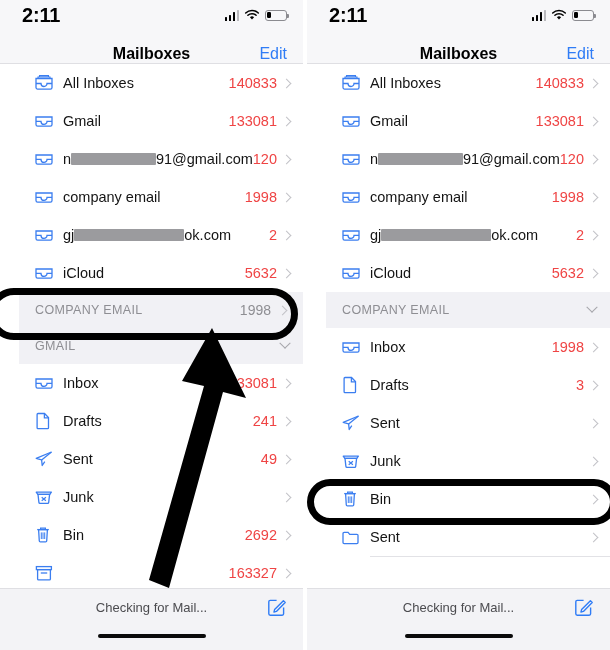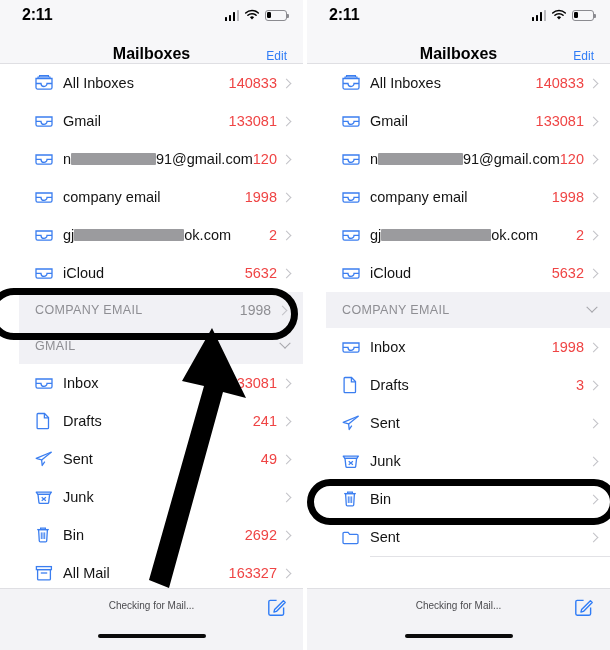--- a/index.html
+++ b/index.html
@@ -27,21 +27,21 @@
   
   .statusbar {
     height: 30px;
     background: #f7f7f9;
     display: flex;
     align-items: center;
     justify-content: space-between;
     padding: 0 16px 0 22px;
   }
   .status-time {
-    font-size: 16px;
+    font-size: 20px;
     font-weight: bold;
     color: #000;
     letter-spacing: -0.2px;
   }
   .status-icons { display: flex; align-items: center; gap: 5px; }
   .sig { display: flex; align-items: flex-end; gap: 1.5px; height: 11px; }
   .sig i { display: block; width: 2.5px; background: #000; border-radius: .5px; }
   .sig i:nth-child(1){ height: 4px; }
   .sig i:nth-child(2){ height: 6px; }
   .sig i:nth-child(3){ height: 8.5px; }
@@ -66,21 +66,21 @@
     background: #f7f7f9;
     display: flex;
     align-items: flex-end;
     justify-content: center;
     position: relative;
     border-bottom: .5px solid #dfdfe3;
   }
   .nav-title { font-size: 16px; font-weight: bold; color: #000; }
   .nav-edit {
     position: absolute; right: 16px;
-    font-size: 12px; color: #2f7cf6;
+    font-size: 16px; color: #2f7cf6;
   }
 
   
   .list { background: #fff; margin-left: 19px; }
   .row {
     height: 38px;
     display: flex;
     align-items: center;
     padding-left: 14px;
     padding-right: 10px;
@@ -146,21 +146,21 @@
 
   
   .toolbar {
     position: absolute; left: 0; right: 0; bottom: 0;
     height: 62px;
     background: #f3f3f6;
     border-top: .5px solid #dfdfe3;
     display: flex; align-items: flex-start; justify-content: center;
     padding-top: 11px;
   }
-  .toolbar-status { font-size: 10px; color: #4b4b4f; }
+  .toolbar-status { font-size: 13px; color: #4b4b4f; }
   .compose {
     position: absolute; right: 16px; top: 8px;
     width: 21px; height: 21px;
   }
   .homebar {
     position: absolute; bottom: 12px; left: 50%;
     transform: translateX(-50%);
     width: 108px; height: 4.5px; border-radius: 3px;
     background: #0a0a0a;
   }
@@ -369,21 +369,20 @@
       </div>
 
       <div class="row">
         <span class="ico">
           <svg class="glyph" width="22" height="20" viewBox="0 0 22 20">
             <rect x="3.4" y="3.6" width="15" height="3" fill="none" stroke="#3b7ef0" stroke-width="1.3"></rect>
             <path d="M4.6 6.6h12.8v9.3a1 1 0 0 1-1 1H5.6a1 1 0 0 1-1-1z" fill="none" stroke="#3b7ef0" stroke-width="1.3"></path>
             <path d="M7.8 10h6.4" stroke="#3b7ef0" stroke-width="1.3"></path>
           </svg>
         </span>
-        <span class="label">All Mail</span>
         <span class="count">163327</span>
         <span class="chev"></span>
       </div>
     </div>
 
     <div class="toolbar">
       <span class="toolbar-status">Checking for Mail...</span>
       <span class="compose">
         <svg class="glyph" width="21" height="21" viewBox="0 0 21 21">
           <path d="M17.6 10.5v6.3a1.4 1.4 0 0 1-1.4 1.4H4.2a1.4 1.4 0 0 1-1.4-1.4V4.8a1.4 1.4 0 0 1 1.4-1.4h6.4" fill="none" stroke="#2f7cf6" stroke-width="1.4"></path>

